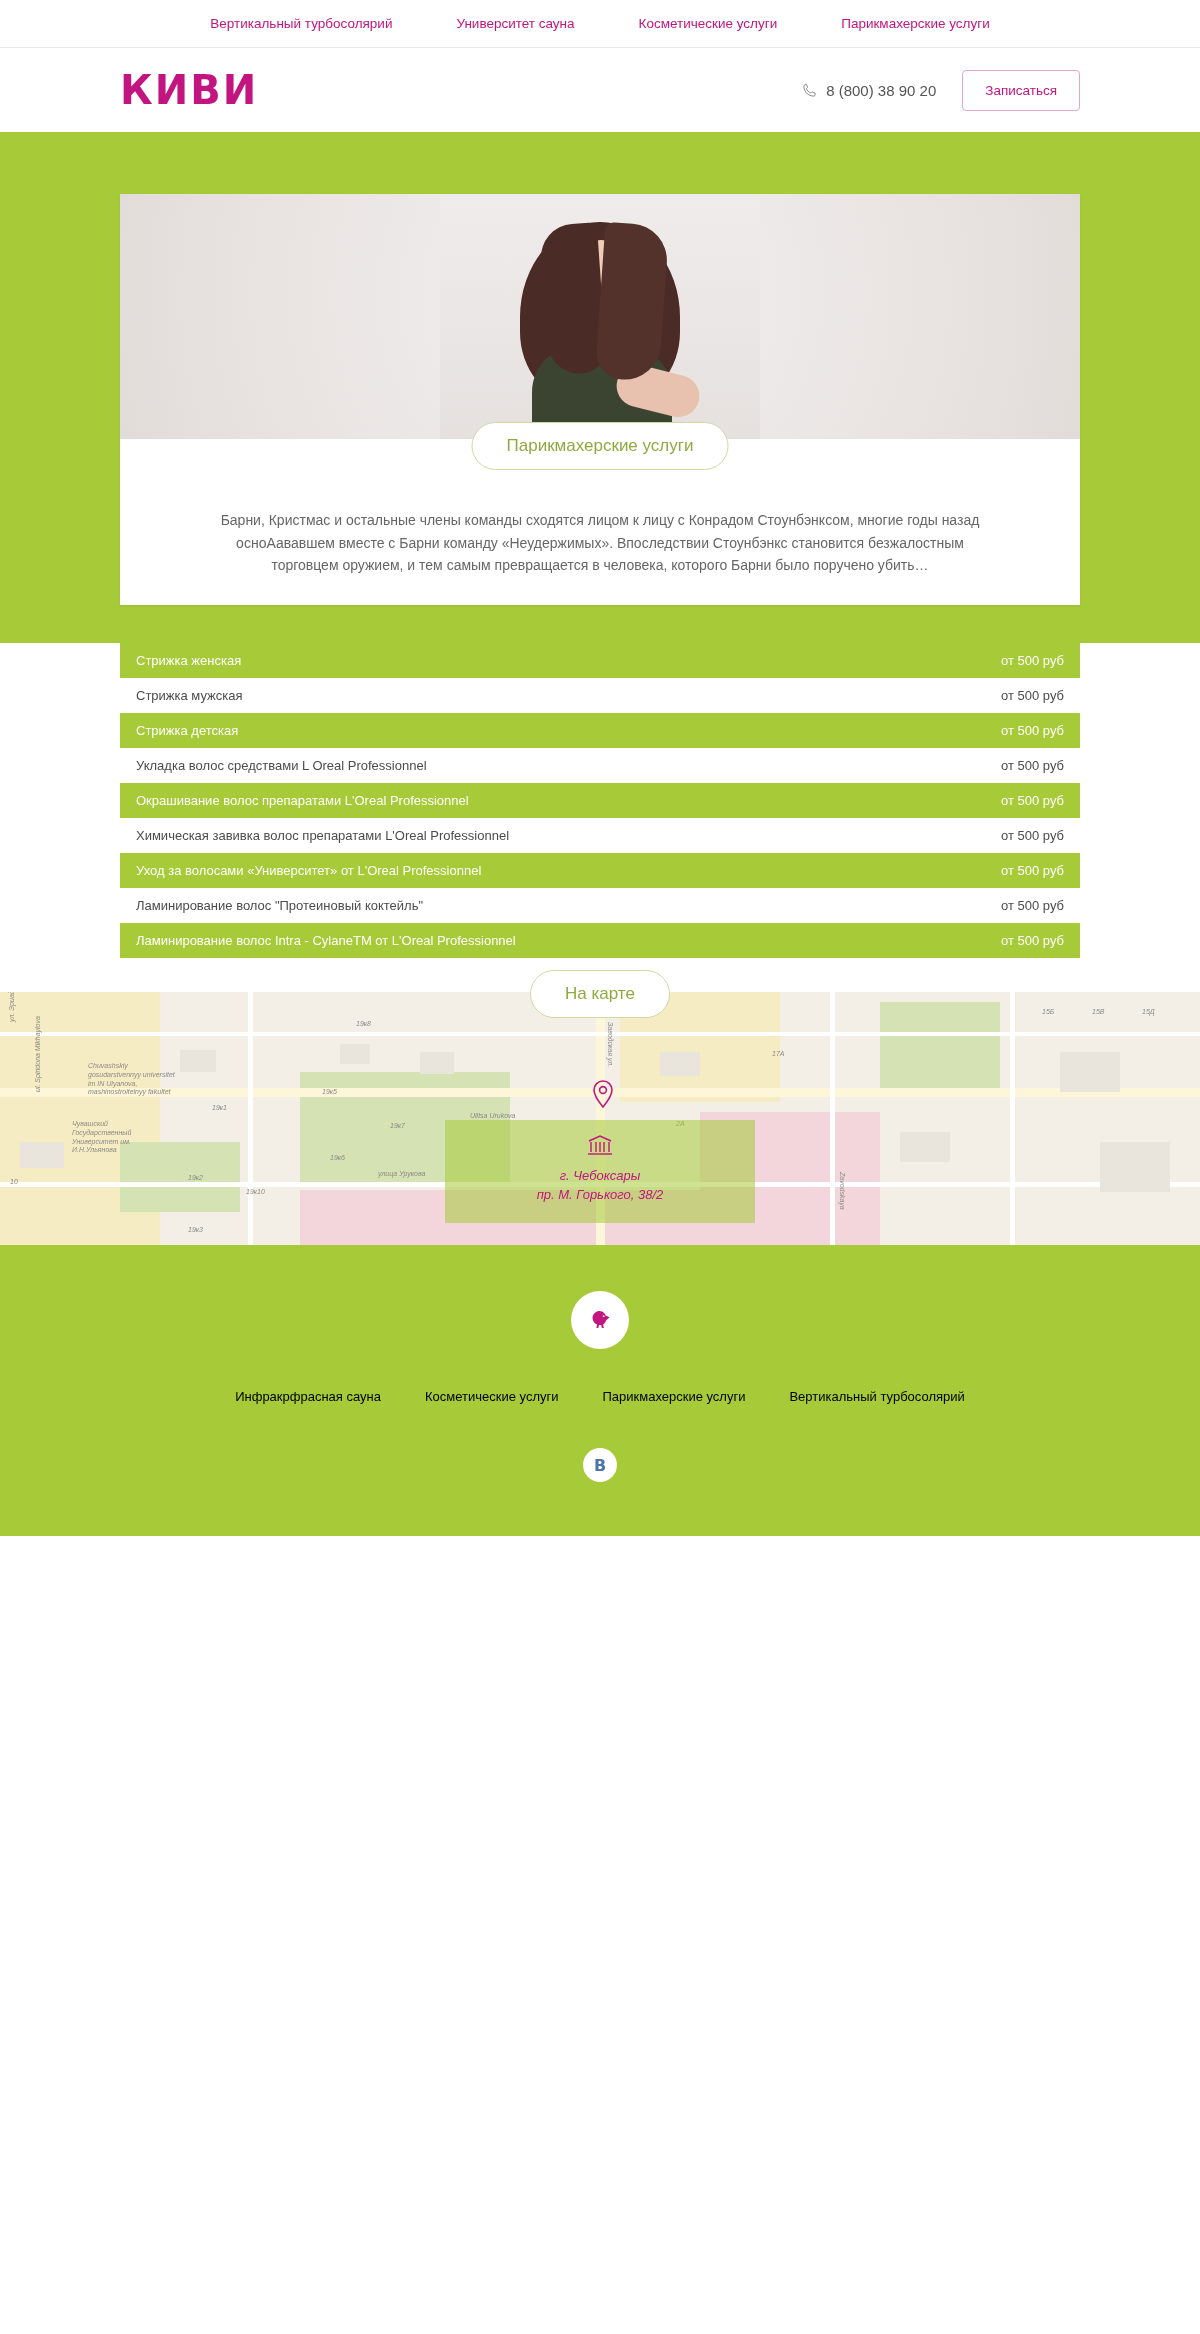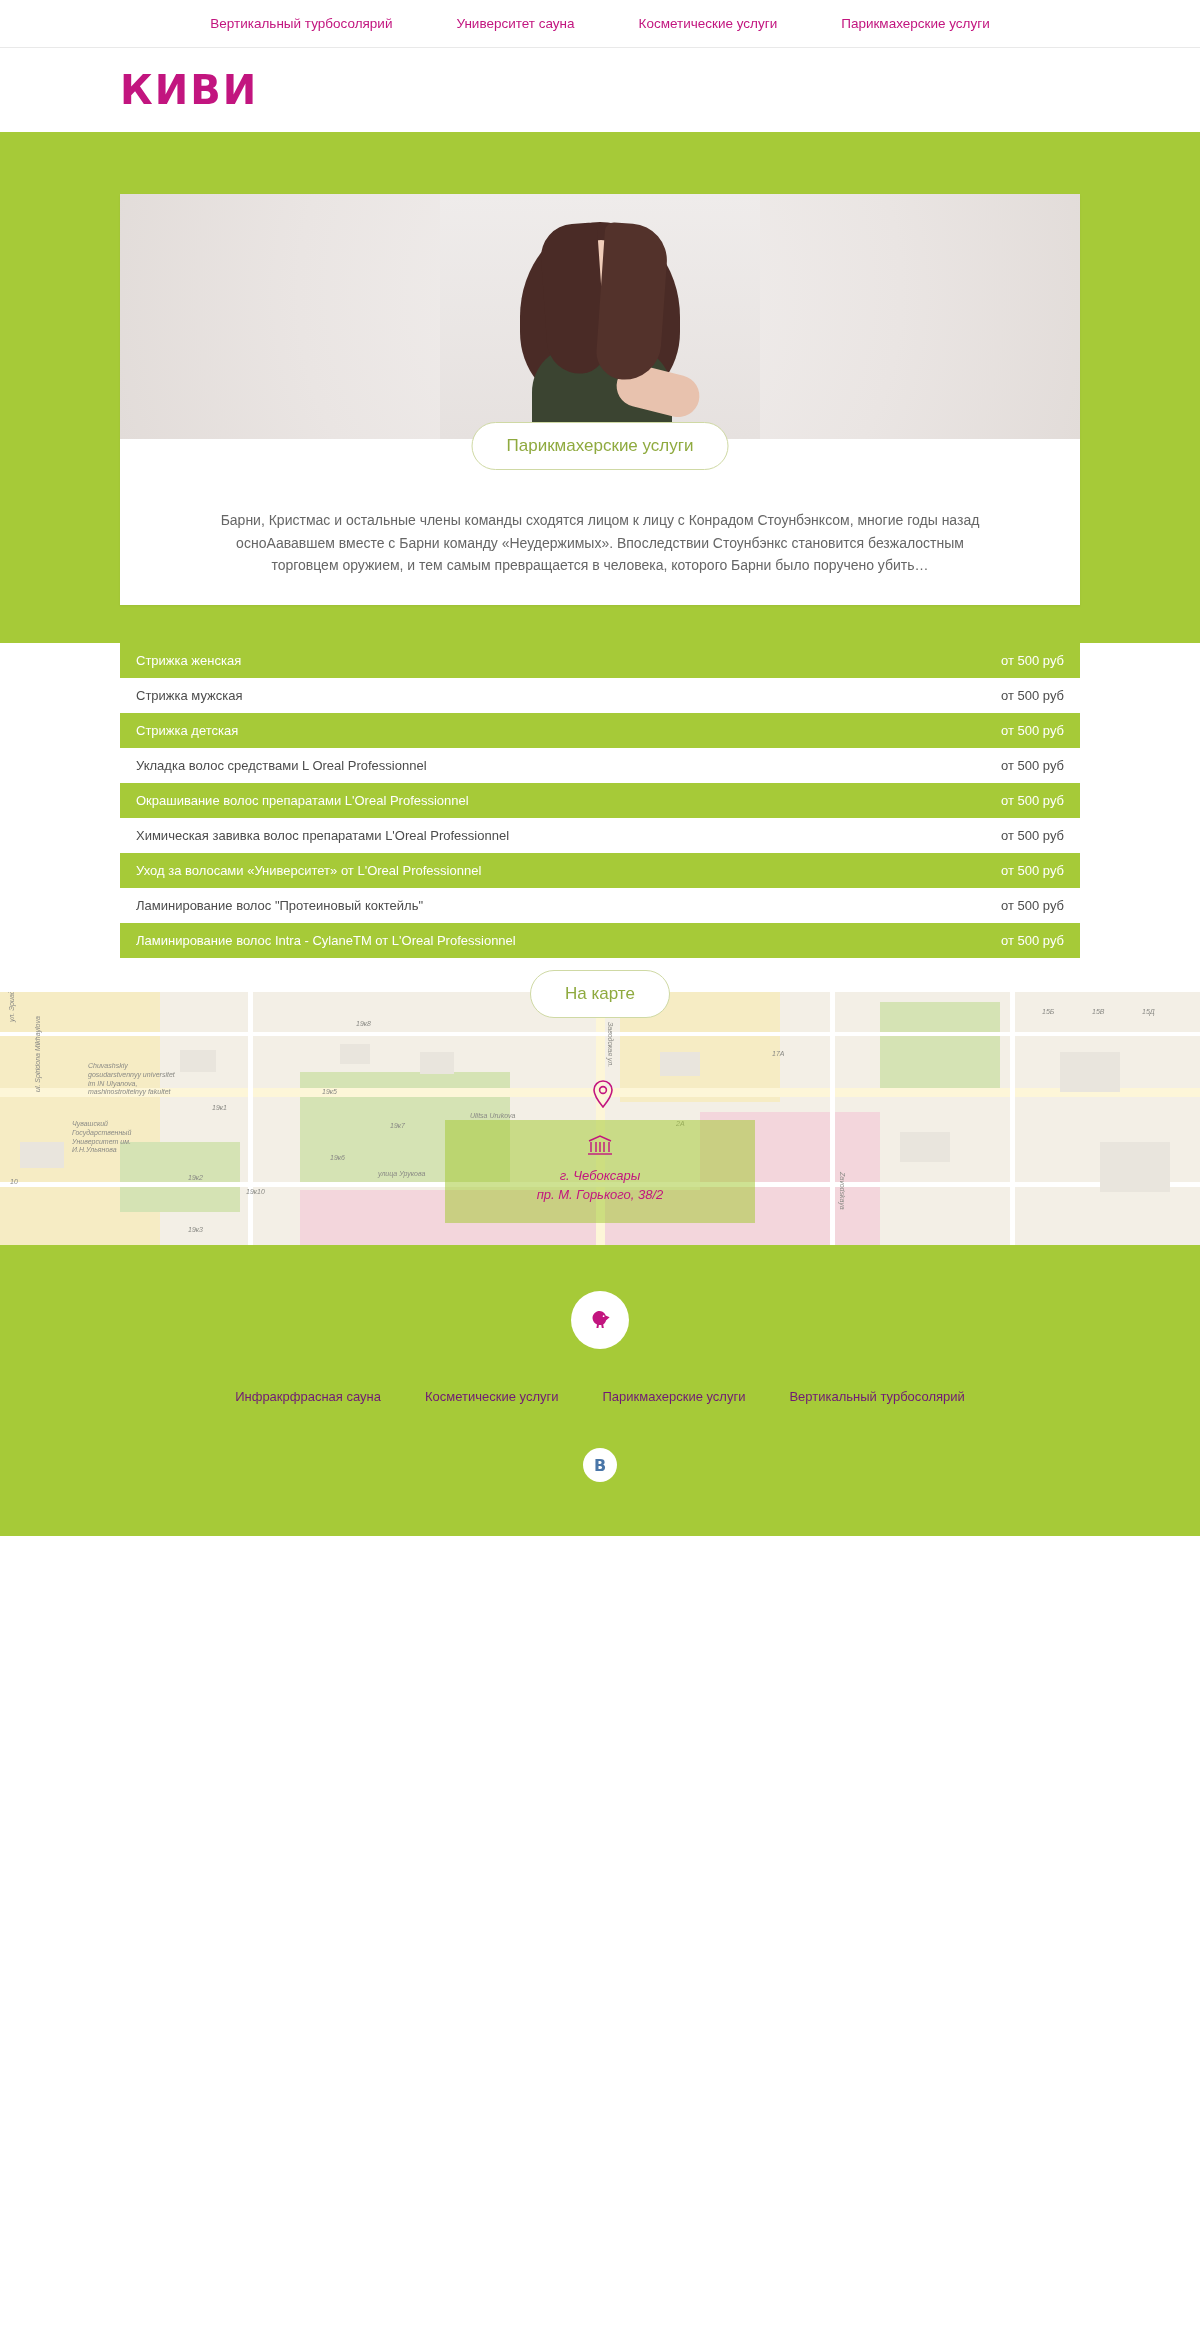--- a/index.html
+++ b/index.html
@@ -232,21 +232,21 @@
     margin:0 auto 40px auto;
     display:flex; align-items:center; justify-content:center;
   }
   .footer-nav {
     display:flex;
     justify-content:center;
     gap:44px;
     margin-bottom:44px;
   }
   .footer-nav a {
-    color:#701a75;
+    color:#000000;
     font-size:13px;
     text-decoration:none;
   }
   .copyright { color:#c2157f; font-size:11.5px; margin-bottom:48px; }
   .social {
     width:34px; height:34px; border-radius:50%;
     background:#fff; color:#4a76a8;
     display:flex; align-items:center; justify-content:center;
     margin:0 auto;
     font-weight:bold; font-size:16px;
@@ -260,20 +260,31 @@
 
   <nav class="topnav">
     <a href="#">Вертикальный турбосолярий</a>
     <a href="#">Университет сауна</a>
     <a href="#">Косметические услуги</a>
     <a href="#">Парикмахерские услуги</a>
   </nav>
 
   <header class="header">
     <div class="logo">КИВИ</div>
+    <div class="header-right">
+      <div class="phone">
+        <span class="phone-icon">
+          <svg width="15" height="15" viewBox="0 0 24 24" fill="none" stroke="#8a8a8a" stroke-width="1.6">
+            <path d="M5 3c-1 0-2 1-2 2 0 9 7 16 16 16 1 0 2-1 2-2v-3l-5-2-2 2c-3-1-6-4-7-7l2-2-2-5H5z"></path>
+          </svg>
+        </span>
+        <span>8 (800) 38 90 20</span>
+      </div>
+      <button class="btn-signup">Записаться</button>
+    </div>
   </header>
 
   <section class="hero">
     <div class="card">
       <div class="card-photo">
         <div class="portrait">
           <div class="p-bg"></div>
           <div class="p-hair-back"></div>
           <div class="p-neck"></div>
           <div class="p-body"></div>

